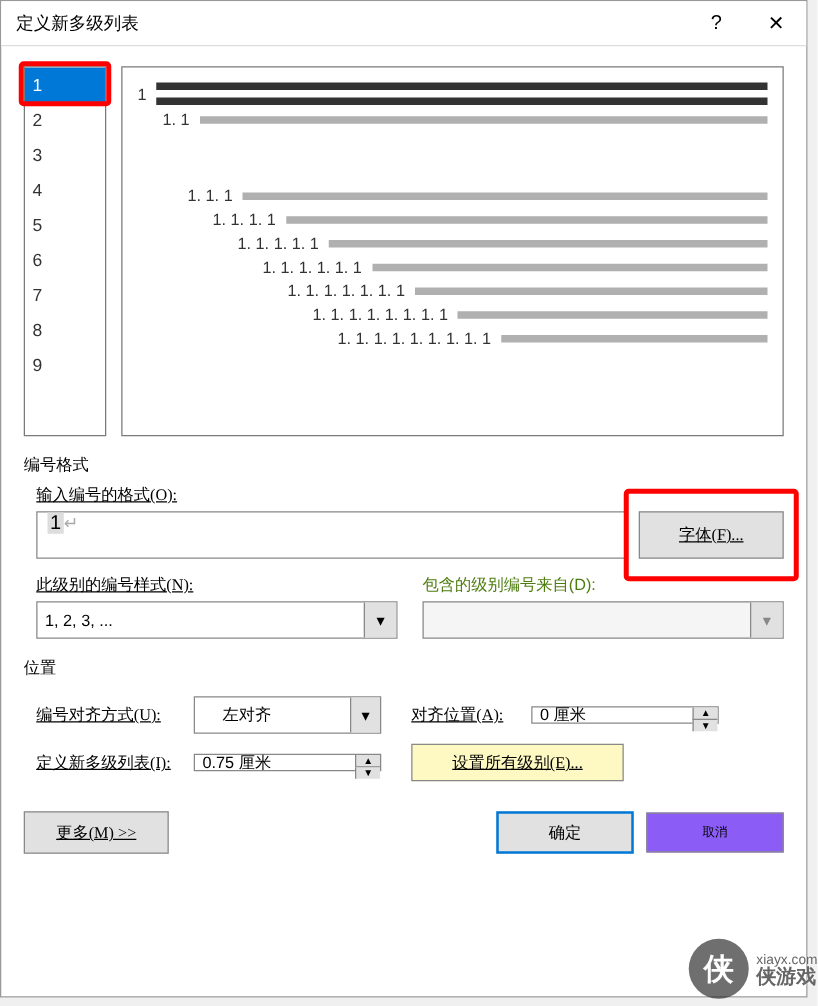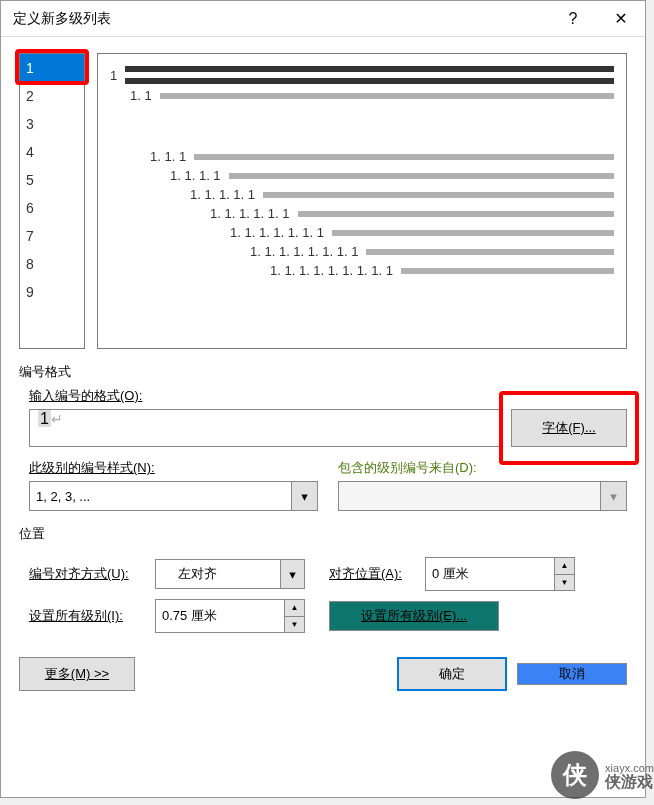--- a/index.html
+++ b/index.html
@@ -32,35 +32,35 @@
 .col { flex: 1; }
 .col .label { margin-bottom: 4px; }
 .combo { width: 100%; height: 30px; border: 1px solid #888; background: #fff; display: flex; align-items: center; padding: 0 6px; position: relative; cursor: pointer; }
 .combo .arrow { position: absolute; right: 0; top: 0; width: 26px; height: 100%; background: #e1e1e1; border-left: 1px solid #888; display: flex; align-items: center; justify-content: center; }
 .combo.disabled { background: #f5f5f5; color: #888; }
 .pos-section { margin-top: 14px; }
 .pos-row { display: flex; align-items: center; gap: 6px; margin-top: 8px; }
 .pos-label { width: 120px; font-size: 13px; }
 .small-combo { width: 150px; height: 30px; border: 1px solid #888; background: #fff; display: flex; align-items: center; padding: 0 22px; position: relative; cursor: pointer; }
 .small-combo .arrow { position: absolute; right: 0; top: 0; width: 24px; height: 100%; background: #e1e1e1; border-left: 1px solid #888; display: flex; align-items: center; justify-content: center; }
-.spinner { width: 150px; height: 34px; border: 1px solid #888; background: #fff; display: flex; align-items: center; padding: 0 6px; position: relative; }
+.spinner { width: 150px; height: 14px; border: 1px solid #888; background: #fff; display: flex; align-items: center; padding: 0 6px; position: relative; }
 .spinner .spin-btns { position: absolute; right: 0; top: 0; width: 20px; height: 100%; display: flex; flex-direction: column; }
 .spinner .spin-btns div { flex: 1; background: #e1e1e1; border-left: 1px solid #888; display: flex; align-items: center; justify-content: center; font-size: 8px; cursor: pointer; }
 .spinner .spin-btns div:first-child { border-bottom: 1px solid #888; }
 .pos-right-label { width: 90px; font-size: 13px; margin-left: 18px; }
-.set-all-btn { width: 170px; height: 30px; background: #0f766e; border: 1px solid #888; cursor: pointer; font-size: 13px; margin-left: 18px; }
+.set-all-btn { width: 170px; height: 30px; background: #fef9c3; border: 1px solid #888; cursor: pointer; font-size: 13px; margin-left: 18px; }
 .bottom-row { display: flex; align-items: center; margin-top: 24px; gap: 10px; }
 .more-btn { width: 116px; height: 34px; background: #e1e1e1; border: 1px solid #888; cursor: pointer; font-size: 13px; }
 .spacer { flex: 1; }
 .ok-btn { width: 110px; height: 34px; background: #e1e1e1; border: 2px solid #0078d7; cursor: pointer; font-size: 13px; }
-.cancel-btn { width: 110px; height: 22px; background: #3b82f6; border: 1px solid #888; cursor: pointer; font-size: 13px; }
+.cancel-btn { width: 110px; height: 32px; background: #8b5cf6; border: 1px solid #888; cursor: pointer; font-size: 10px; }
 .watermark { position: absolute; right: 0; bottom: 6px; display: flex; align-items: center; gap: 6px; pointer-events: none; }
 .watermark-logo { width: 48px; height: 48px; background: #333; border-radius: 50%; color: #fff; display: flex; align-items: center; justify-content: center; font-size: 24px; font-weight: bold; opacity: 0.7; }
 .watermark-text { font-size: 11px; line-height: 14px; color: #666; text-shadow: 0 0 2px #fff; }
-.underline { text-decoration: underline; }
+.underline { text-decoration: underline; font-family: Liberation Serif, serif; }
 .cursor-mark { color: #aaa; font-size: 14px; }
 </style>
 </head>
 <body>
 
 <div class="dialog">
   <div class="titlebar">
     <span class="title">定义新多级列表</span>
     <div class="btn">
         <span>?</span>
@@ -192,21 +192,21 @@
         <div class="spinner">
           <span>0 厘米</span>
           <div class="spin-btns">
               <div>▲</div>
               <div>▼</div>
             </div>
         </div>
       </div>
 
       <div class="pos-row">
-        <span class="pos-label"><span class="underline">设置所有级别(I):</span></span>
+        <span class="pos-label"><span class="underline">定义新多级列表(I):</span></span>
         <div class="spinner">
           <span>0.75 厘米</span>
           <div class="spin-btns">
               <div>▲</div>
               <div>▼</div>
             </div>
         </div>
         <button class="set-all-btn"><span class="underline">设置所有级别(E)...</span></button>
       </div>
     </div>

